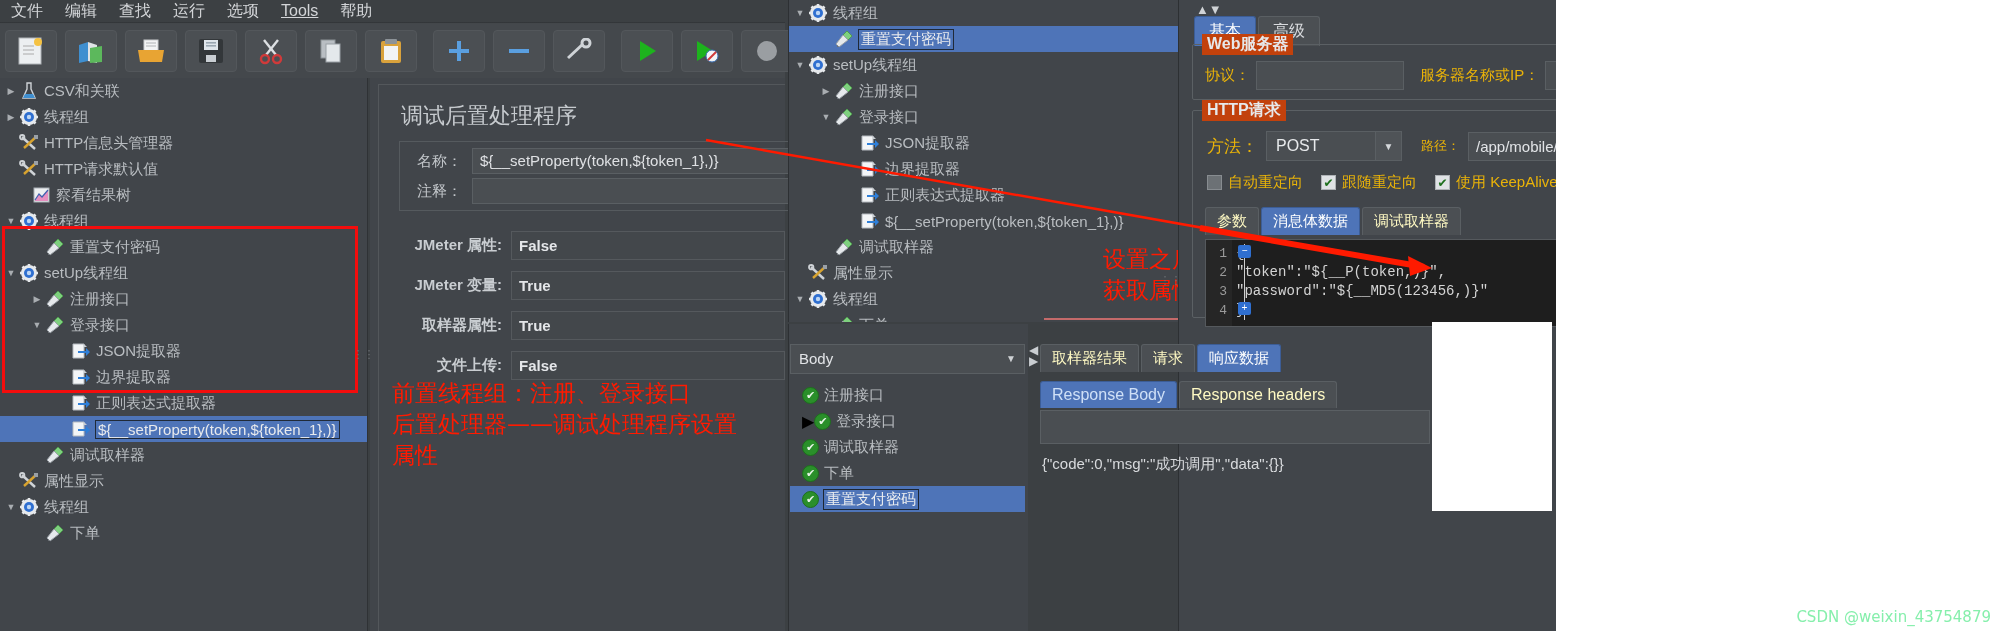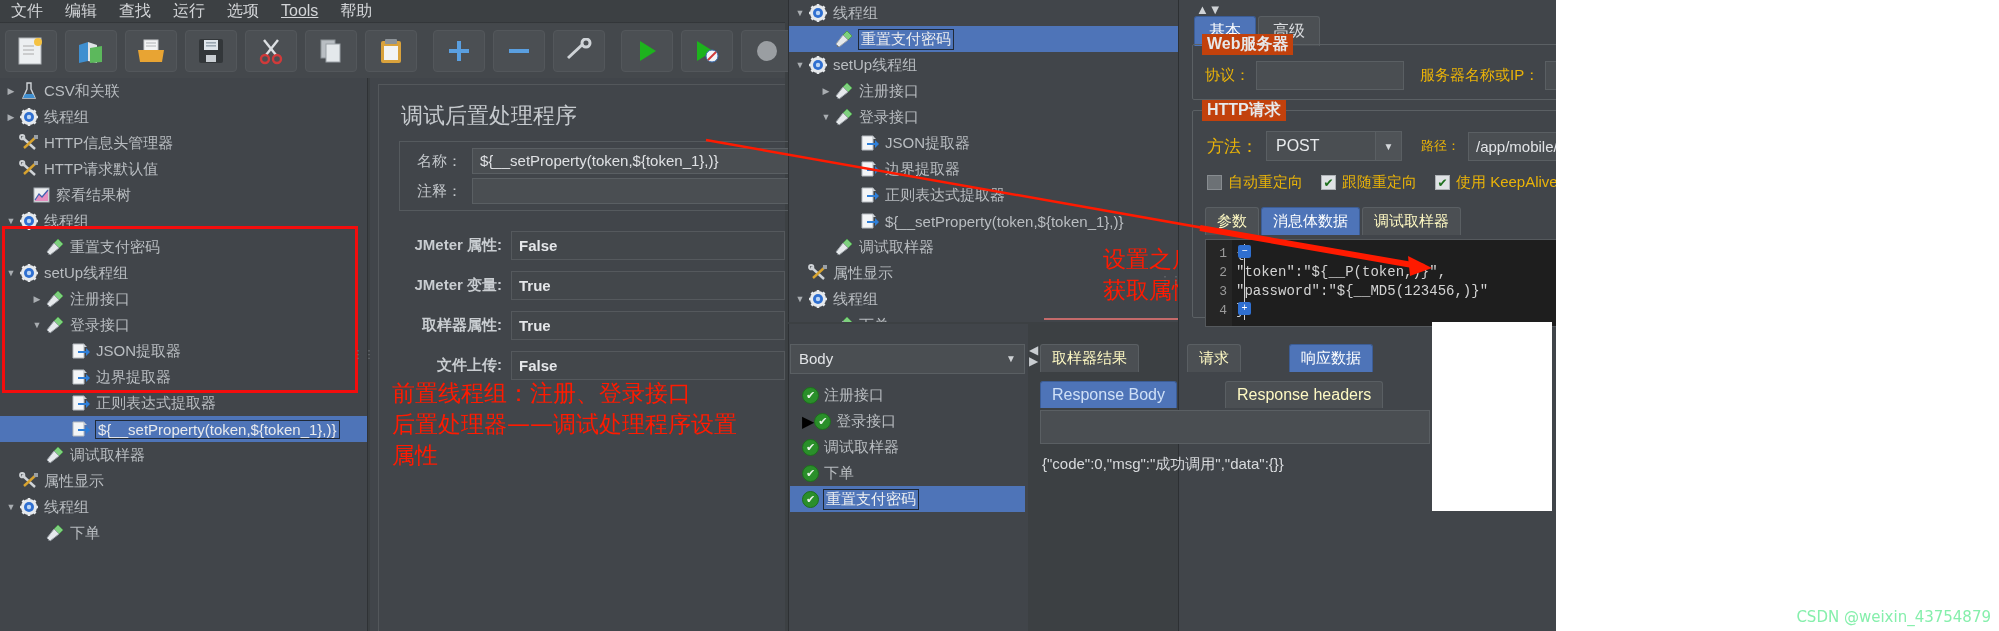--- a/index.html
+++ b/index.html
@@ -222,21 +222,21 @@
     position: absolute; left: 30px; top: 4px; color: #d4d4d4; font-size: 14px;
   }
   .codelines div { height: 19px; line-height: 19px; white-space: nowrap; }
   .fold {
     position: absolute; width: 13px; height: 13px; background: #2f6fd0;
     border-radius: 2px; color: #fff; font-size: 10px; text-align: center;
     line-height: 13px;
   }
   .codecaret { position: absolute; left: 38px; top: 4px; width: 1px; height: 76px; background: #cfcfcf; }
 
-  .resp-tabs { position: absolute; display: flex; align-items: flex-end; gap: 46px; }
+  .resp-tabs { position: absolute; display: flex; align-items: flex-end; }
   .resp-body-box {
     position: absolute; background: #4a4e52; border: 1px solid #5a5f63;
   }
   .resp-text {
     position: absolute; color: #d8dadd; font-size: 15px; white-space: nowrap;
   }
   .white-block {
     position: absolute; background: #ffffff;
   }
   .watermark {

